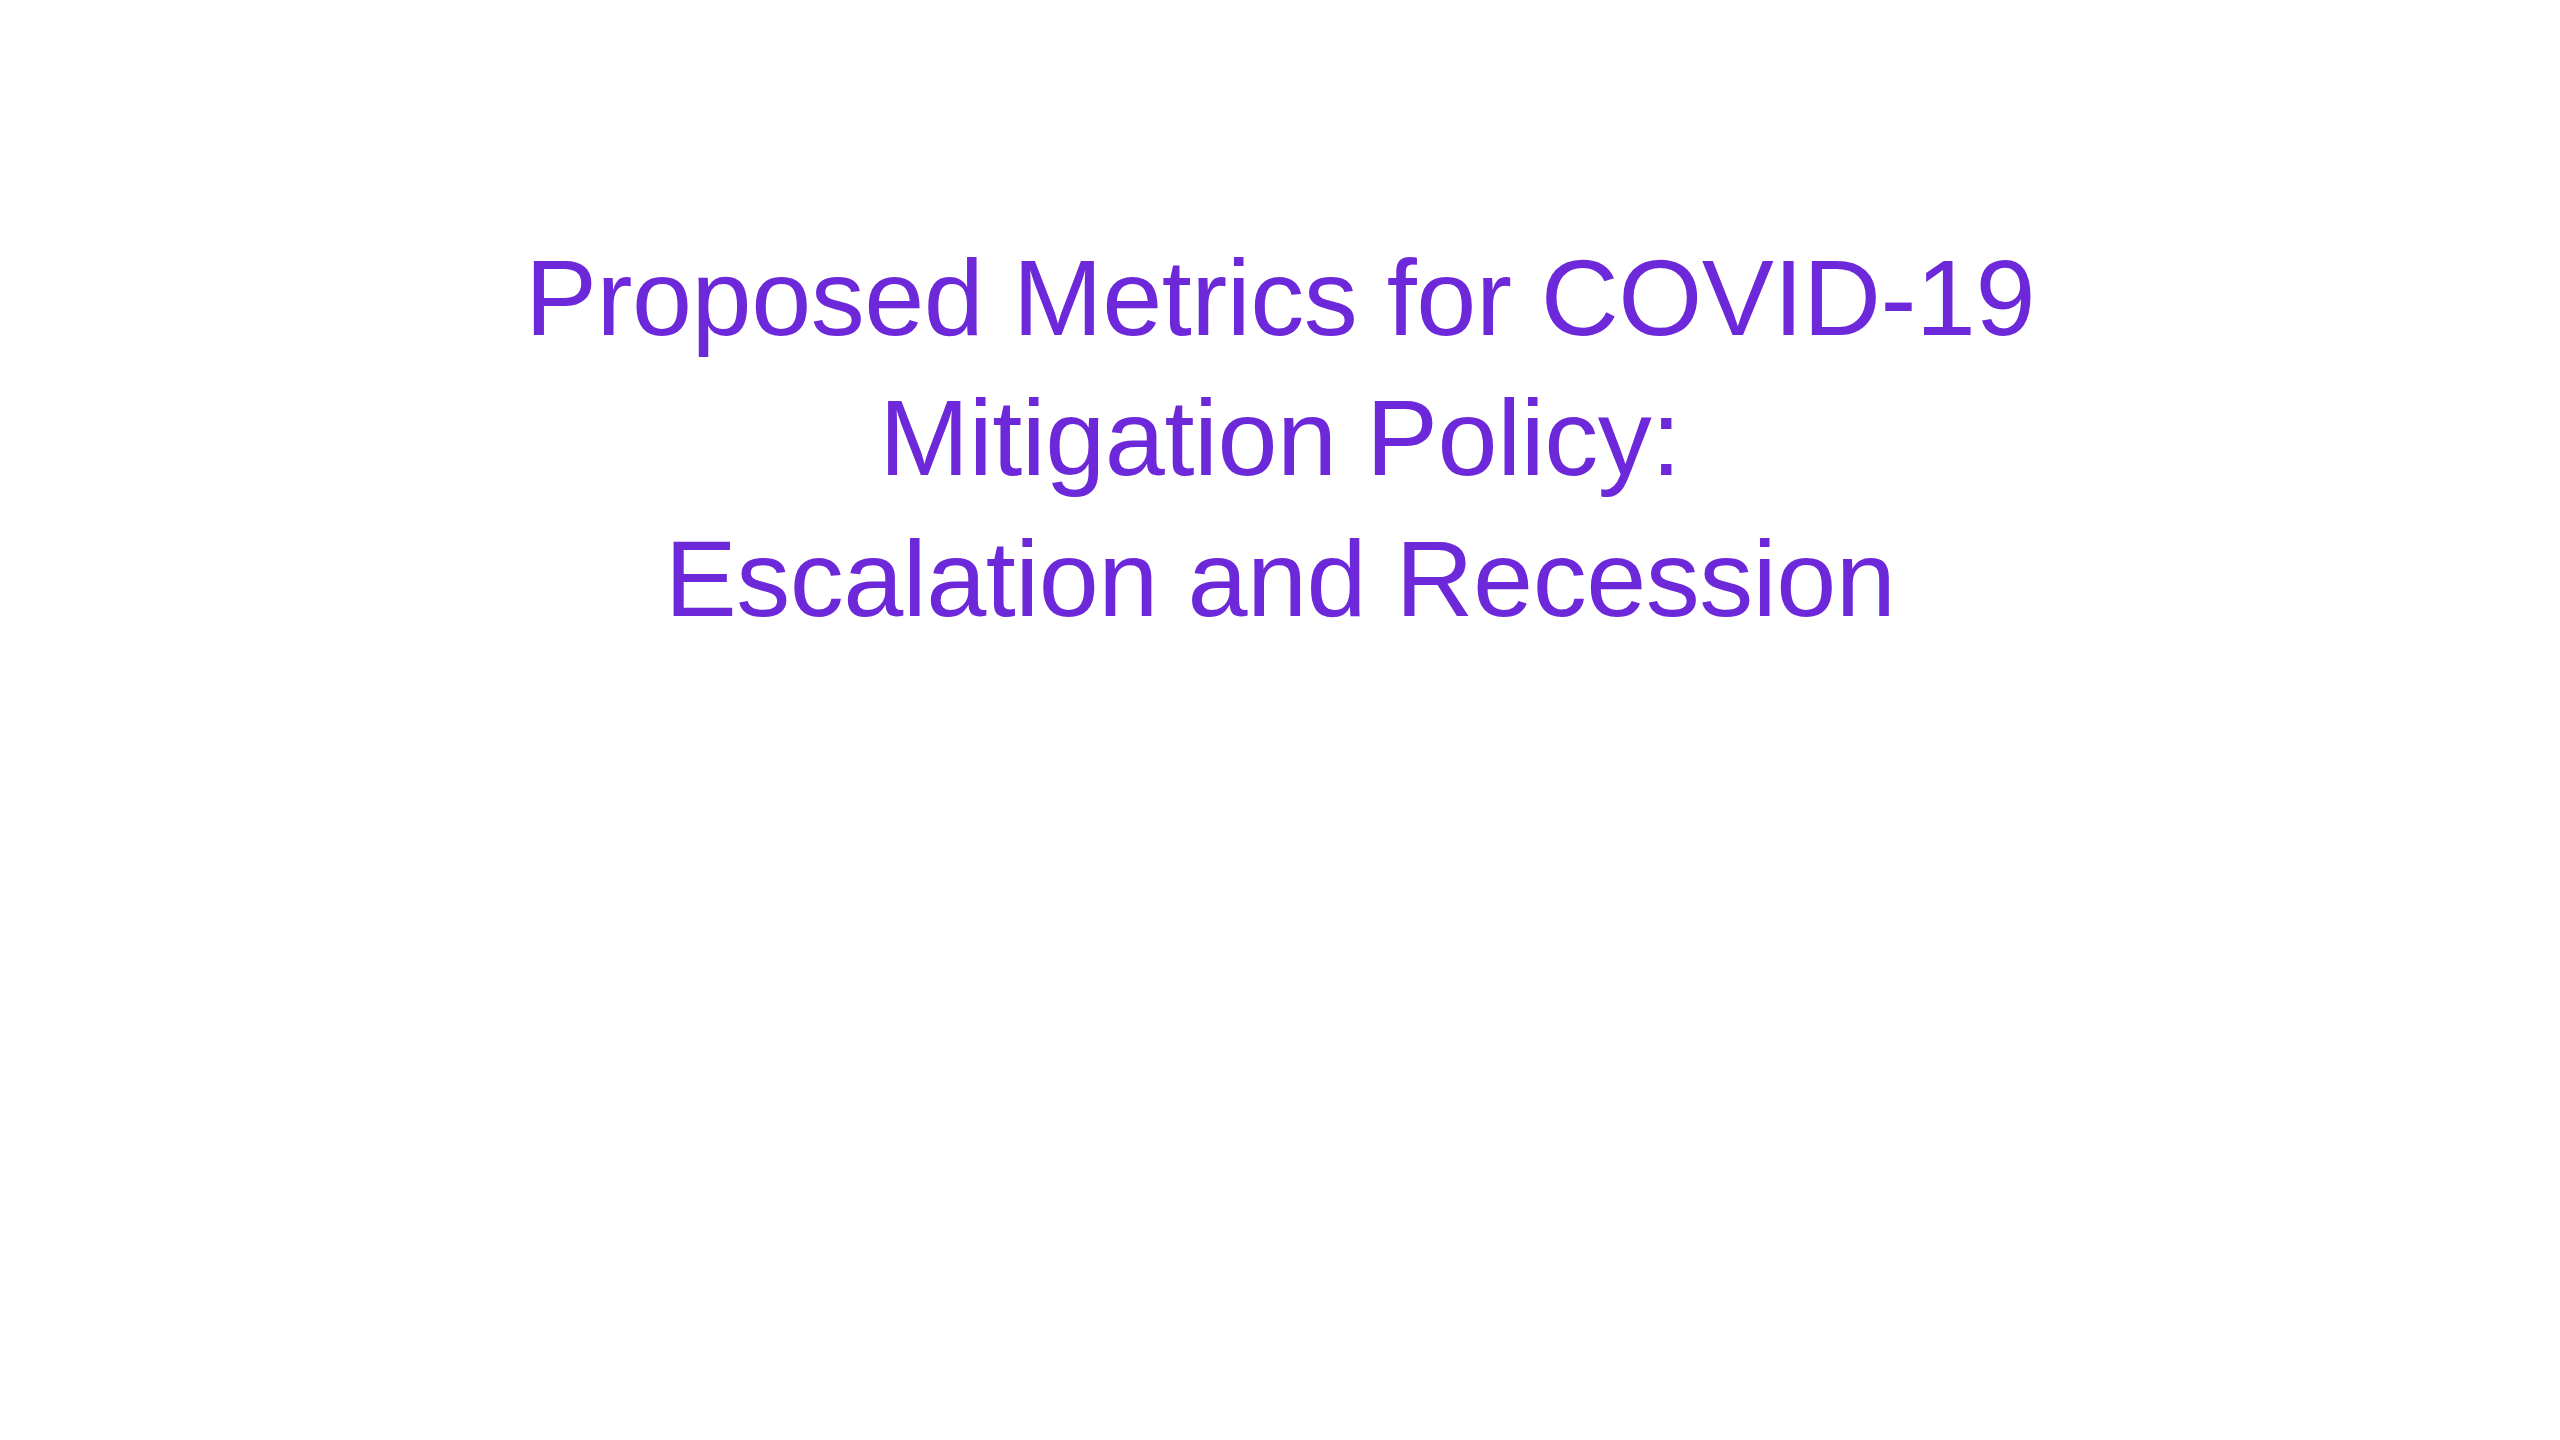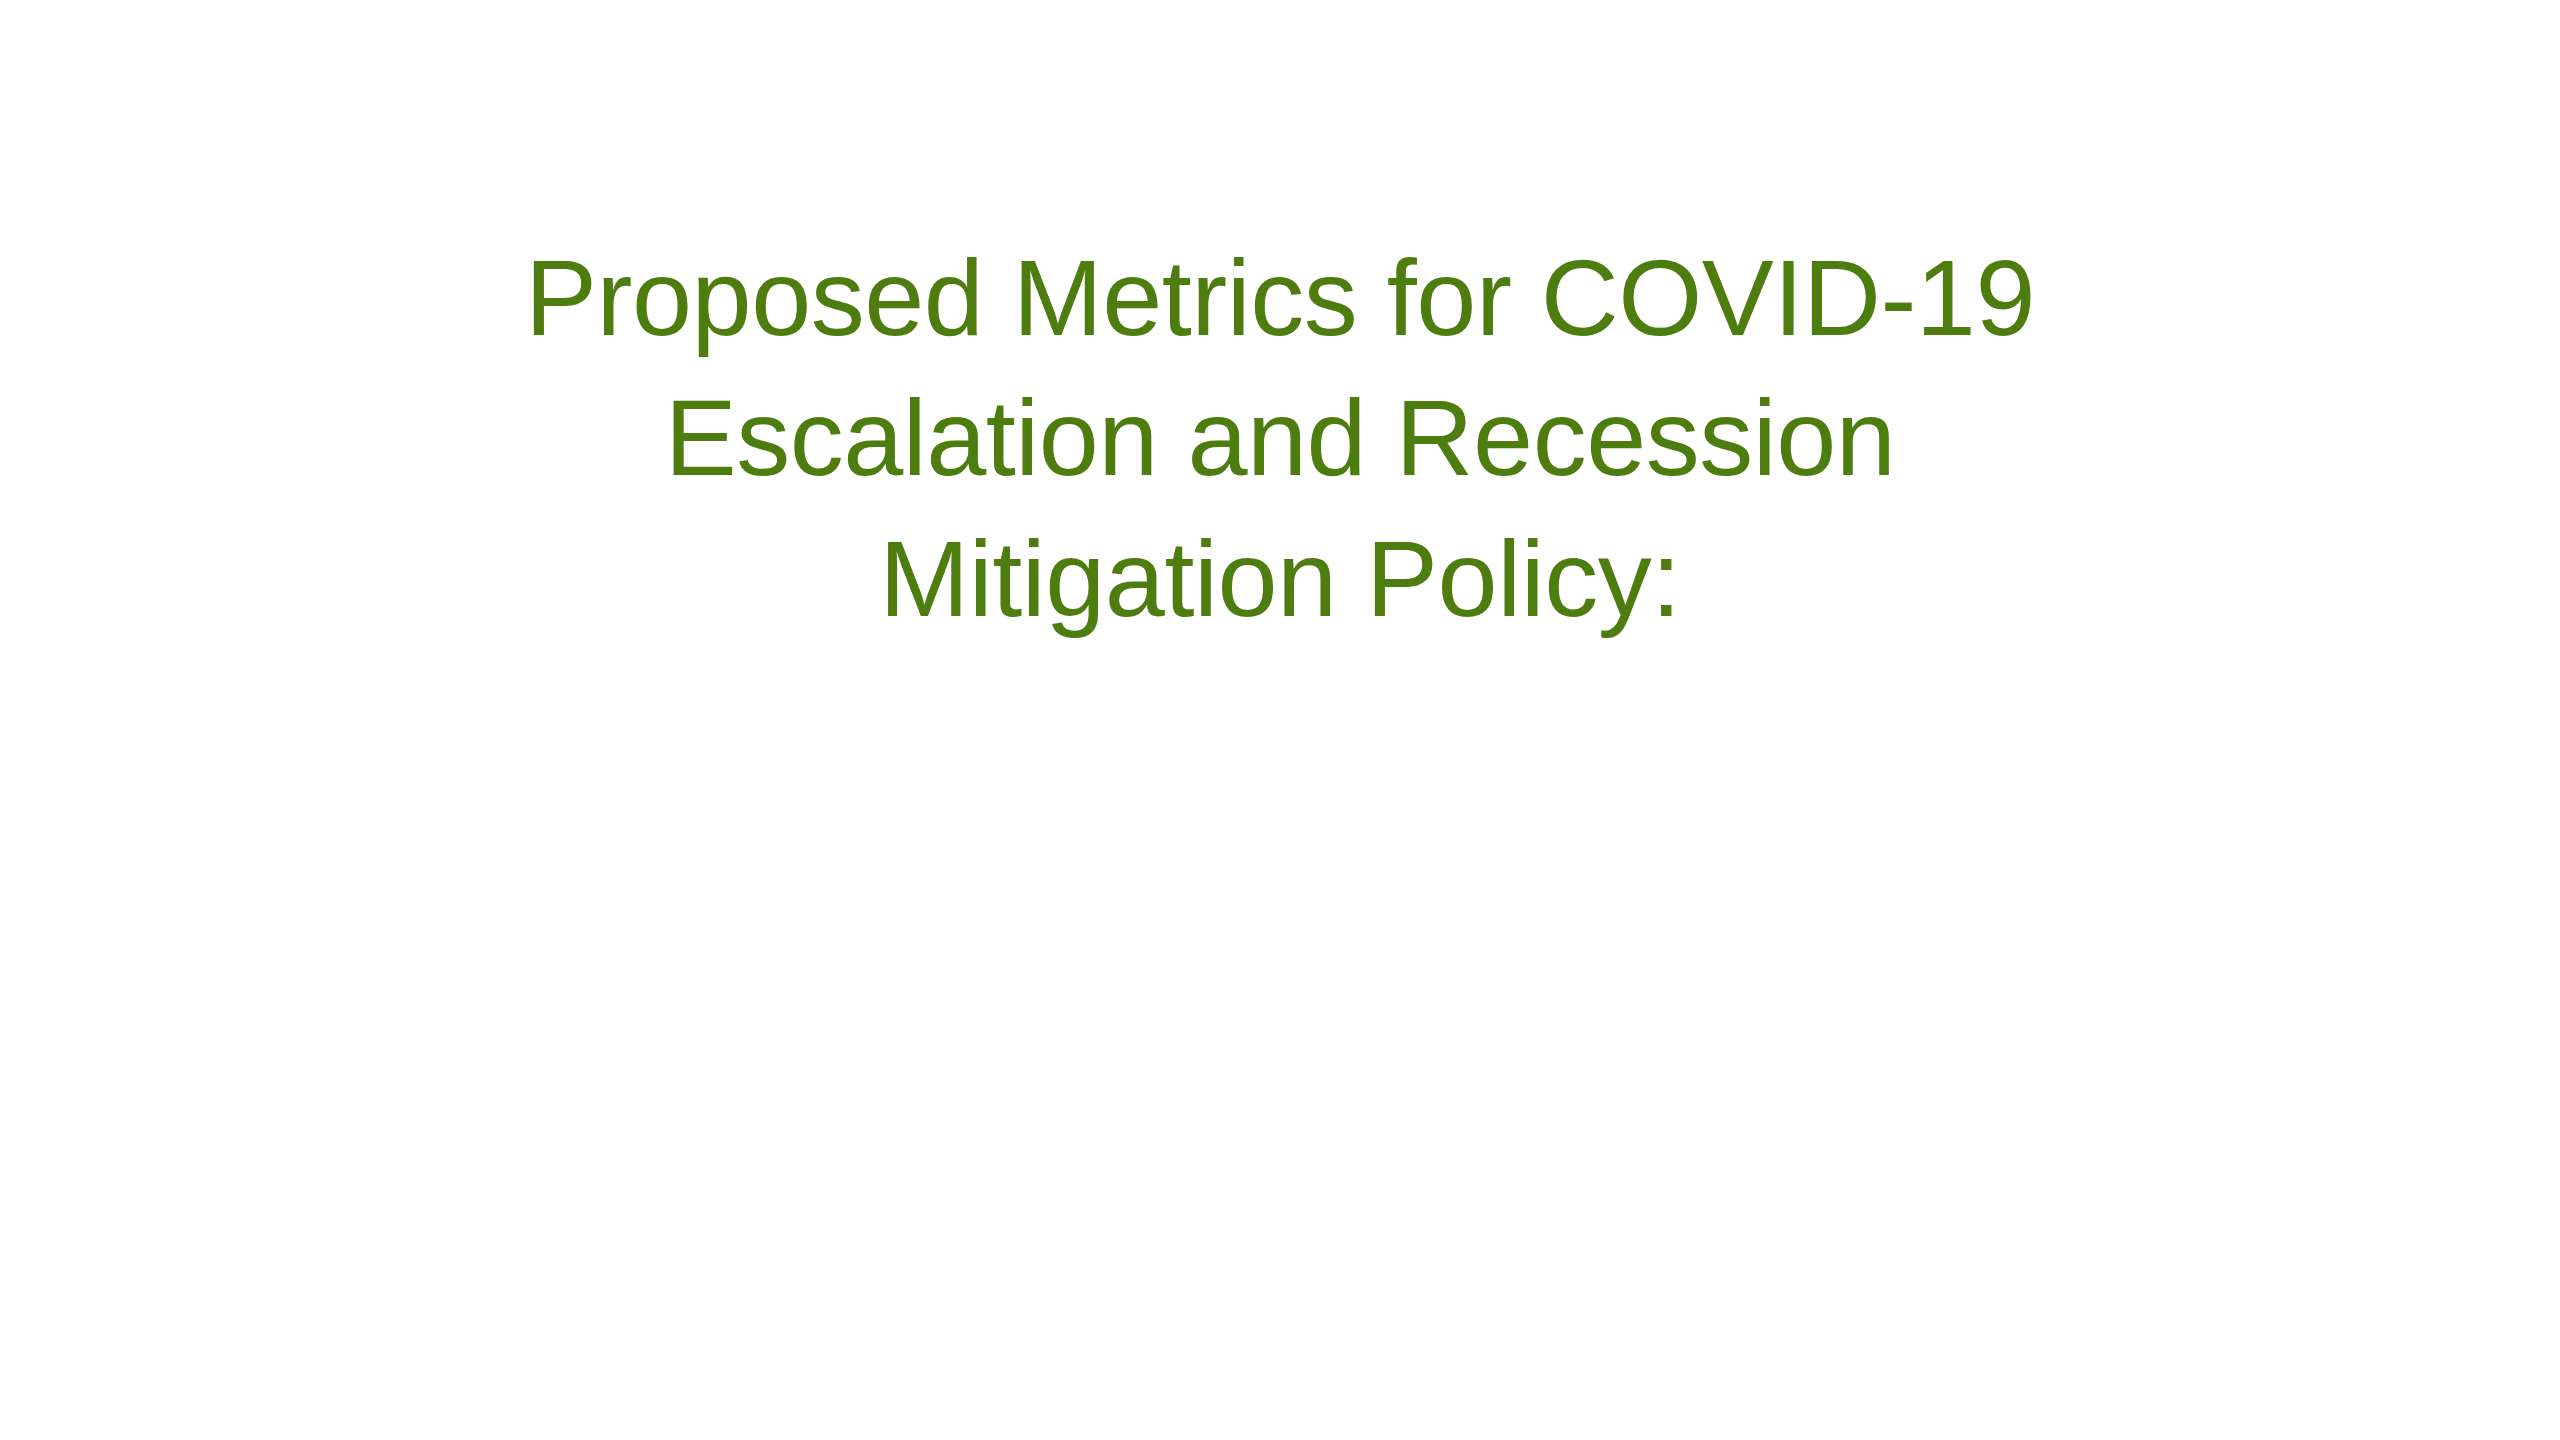--- a/index.html
+++ b/index.html
@@ -27,28 +27,28 @@
     top: 228px;
     width: 2048px;
     text-align: center;
   }
   .title-line {
     font-family: "Liberation Sans", sans-serif;
     font-weight: 400;
     font-size: 108px;
     line-height: 1.30;
     letter-spacing: -0.5px;
-    color: #4d7c0f;
+    color: #6d28d9;
     white-space: nowrap;
   }
 </style>
 </head>
 <body>
 
 <div class="slide">
 
   <div class="title-block">
     <div class="title-line">Proposed Metrics for COVID-19</div>
+    <div class="title-line">Mitigation Policy:</div>
     <div class="title-line">Escalation and Recession</div>
-    <div class="title-line">Mitigation Policy:</div>
   </div>
 
 </div>
 
 </body></html>

